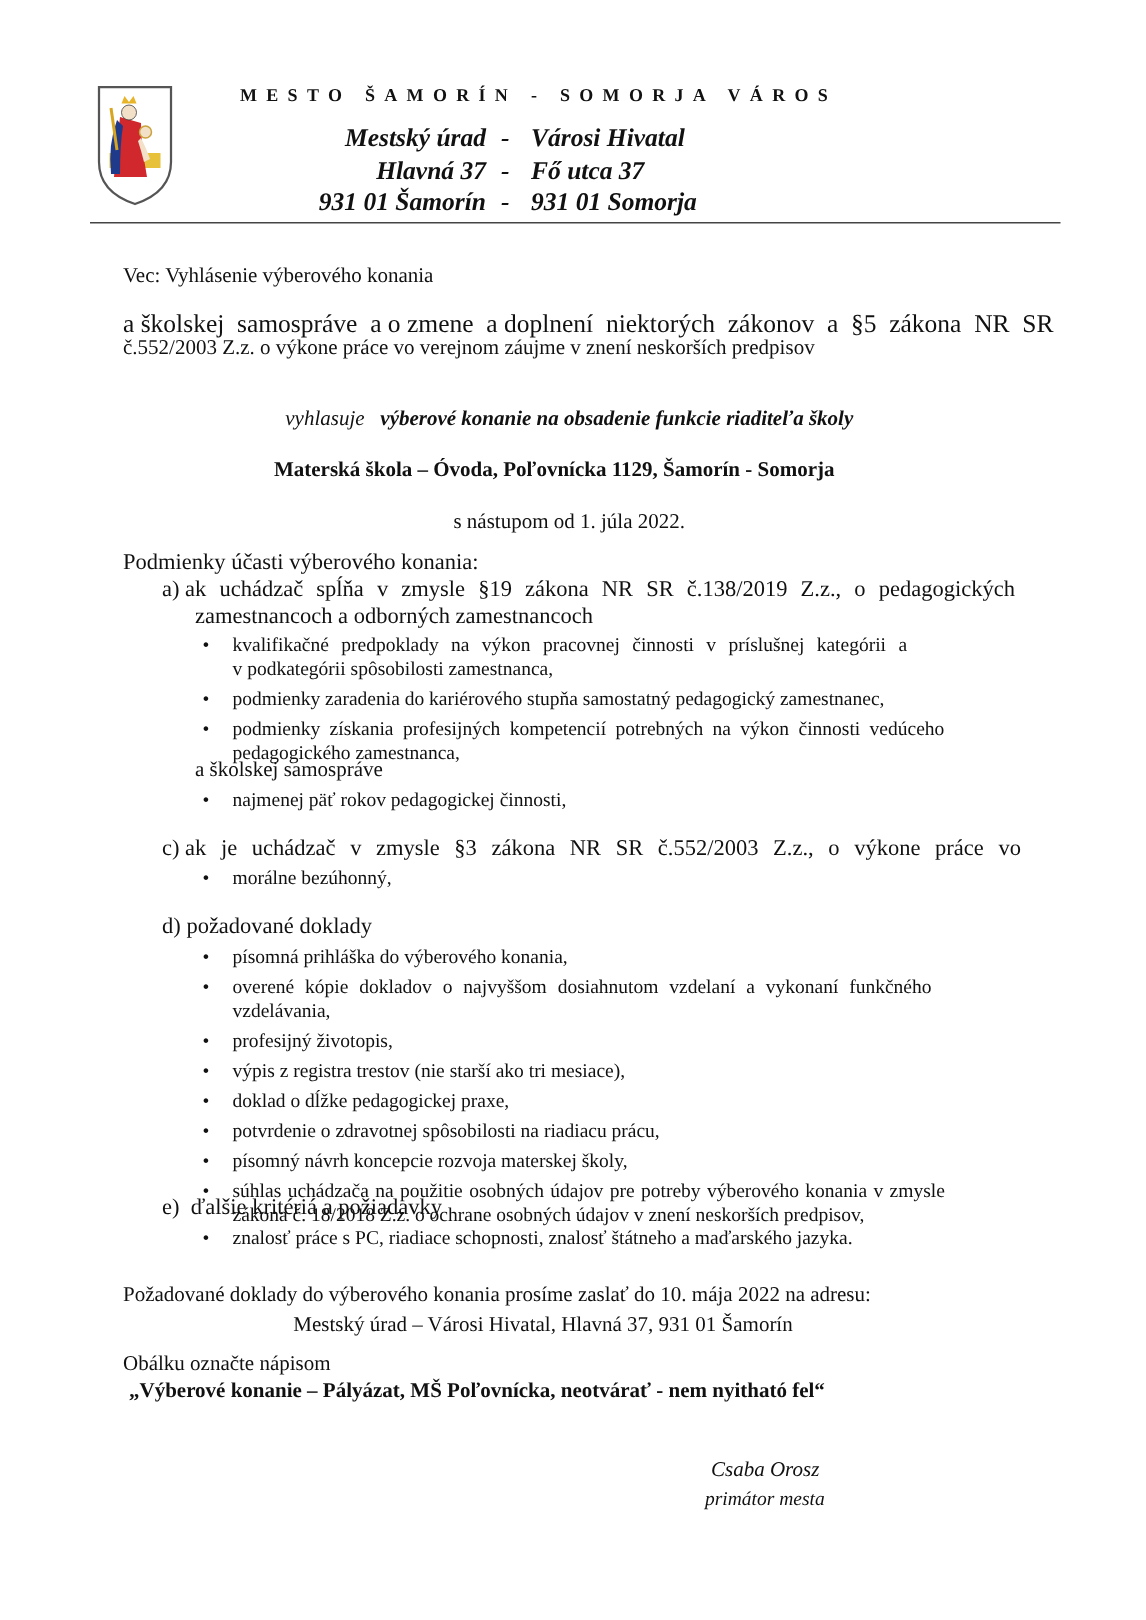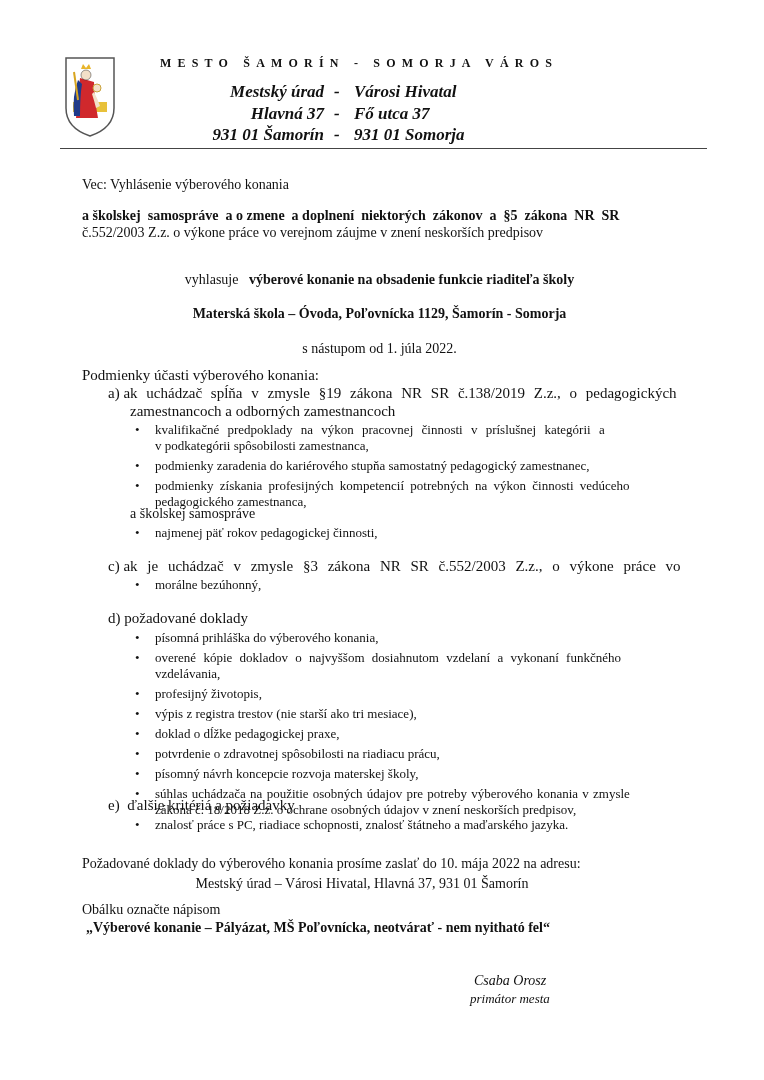--- a/index.html
+++ b/index.html
@@ -7,21 +7,21 @@
          font-family:"Liberation Serif", "DejaVu Serif", serif; color:#111; }
   .abs { position:absolute; }
   .header-title { left:160px; top:56px; font-size:12px; font-weight:bold; letter-spacing:6.2px; white-space:nowrap; }
   .hdr-line { font-size:17px; font-style:italic; font-weight:bold; white-space:nowrap; }
   .hdr-left { position:absolute; text-align:right; }
   .hdr-dash { position:absolute; }
   .hdr-right { position:absolute; text-align:left; }
   .rule { left:60px; top:148px; width:647px; height:0; border-top:1.5px solid #444; }
   .crest { left:64px; top:56px; width:52px; height:82px; }
   .t { font-size:14px; line-height:17px; white-space:nowrap; }
-  .tj { font-size:14px; line-height:17px; text-align:justify; text-align-last:left;font-weight:bold; }
+  .tj { font-size:17px; line-height:17px; text-align:justify; text-align-last:left; }
   .tc { font-size:14px; line-height:17px; text-align:center; white-space:nowrap; }
   .b { font-weight:bold; }
   .it { font-style:italic; }
   .lg { font-size:15px; line-height:18px; }
   .sm { font-size:13px; line-height:16px; }
   ul.bul { list-style:none; margin:0; padding:0; }
   ul.bul li { position:relative; padding-left:25px; }
   ul.bul li:before { content:"•"; position:absolute; left:5px; top:0; font-size:13px; }
 </style>
 </head>
@@ -61,26 +61,26 @@
 
 <div class="abs rule"></div>
 
 <div class="abs t" style="left:82px; top:176px;">Vec: Vyhlásenie výberového konania</div>
 
 <div class="abs" style="left:82px; top:207px; width:595px;">
   <div class="tj" style="white-space:pre; word-spacing:0;">a školskej  samospráve  a o zmene  a doplnení  niektorých  zákonov  a  §5  zákona  NR  SR</div>
   <div class="t">č.552/2003 Z.z. o výkone práce vo verejnom záujme v znení neskorších predpisov</div>
 </div>
 
-<div class="abs tc" style="left:82px; top:271px; width:595px;">
+<div class="abs tc" style="left:82px; top:271px; width:595px;font-style:italic;">
   <span>vyhlasuje</span>&nbsp;&nbsp;
   <span class="b">výberové konanie na obsadenie funkcie riaditeľa školy</span>
 </div>
 
-<div class="abs tc b" style="left:82px; top:305px; width:595px;">Materská škola – Óvoda, Poľovnícka 1129, Šamorín - Somorja</div>
+<div class="abs tc b" style="left:72px; top:305px; width:595px;">Materská škola – Óvoda, Poľovnícka 1129, Šamorín - Somorja</div>
 
 <div class="abs tc" style="left:82px; top:340px; width:595px;">s nástupom od  1. júla 2022.</div>
 
 <div class="abs t lg" style="left:82px; top:366px;">Podmienky účasti výberového konania:</div>
 
 <div class="abs" style="left:108px; top:384px; width:570px;">
   <div class="t lg"><span>a)</span>
     <span style="word-spacing:5px;">ak uchádzač spĺňa v zmysle §19 zákona NR SR č.138/2019 Z.z., o pedagogických</span></div>
   <div class="t lg" style="padding-left:22px;">zamestnancoch a odborných zamestnancoch</div>
   <ul class="bul sm" style="margin-left:22px; margin-top:2px;">

